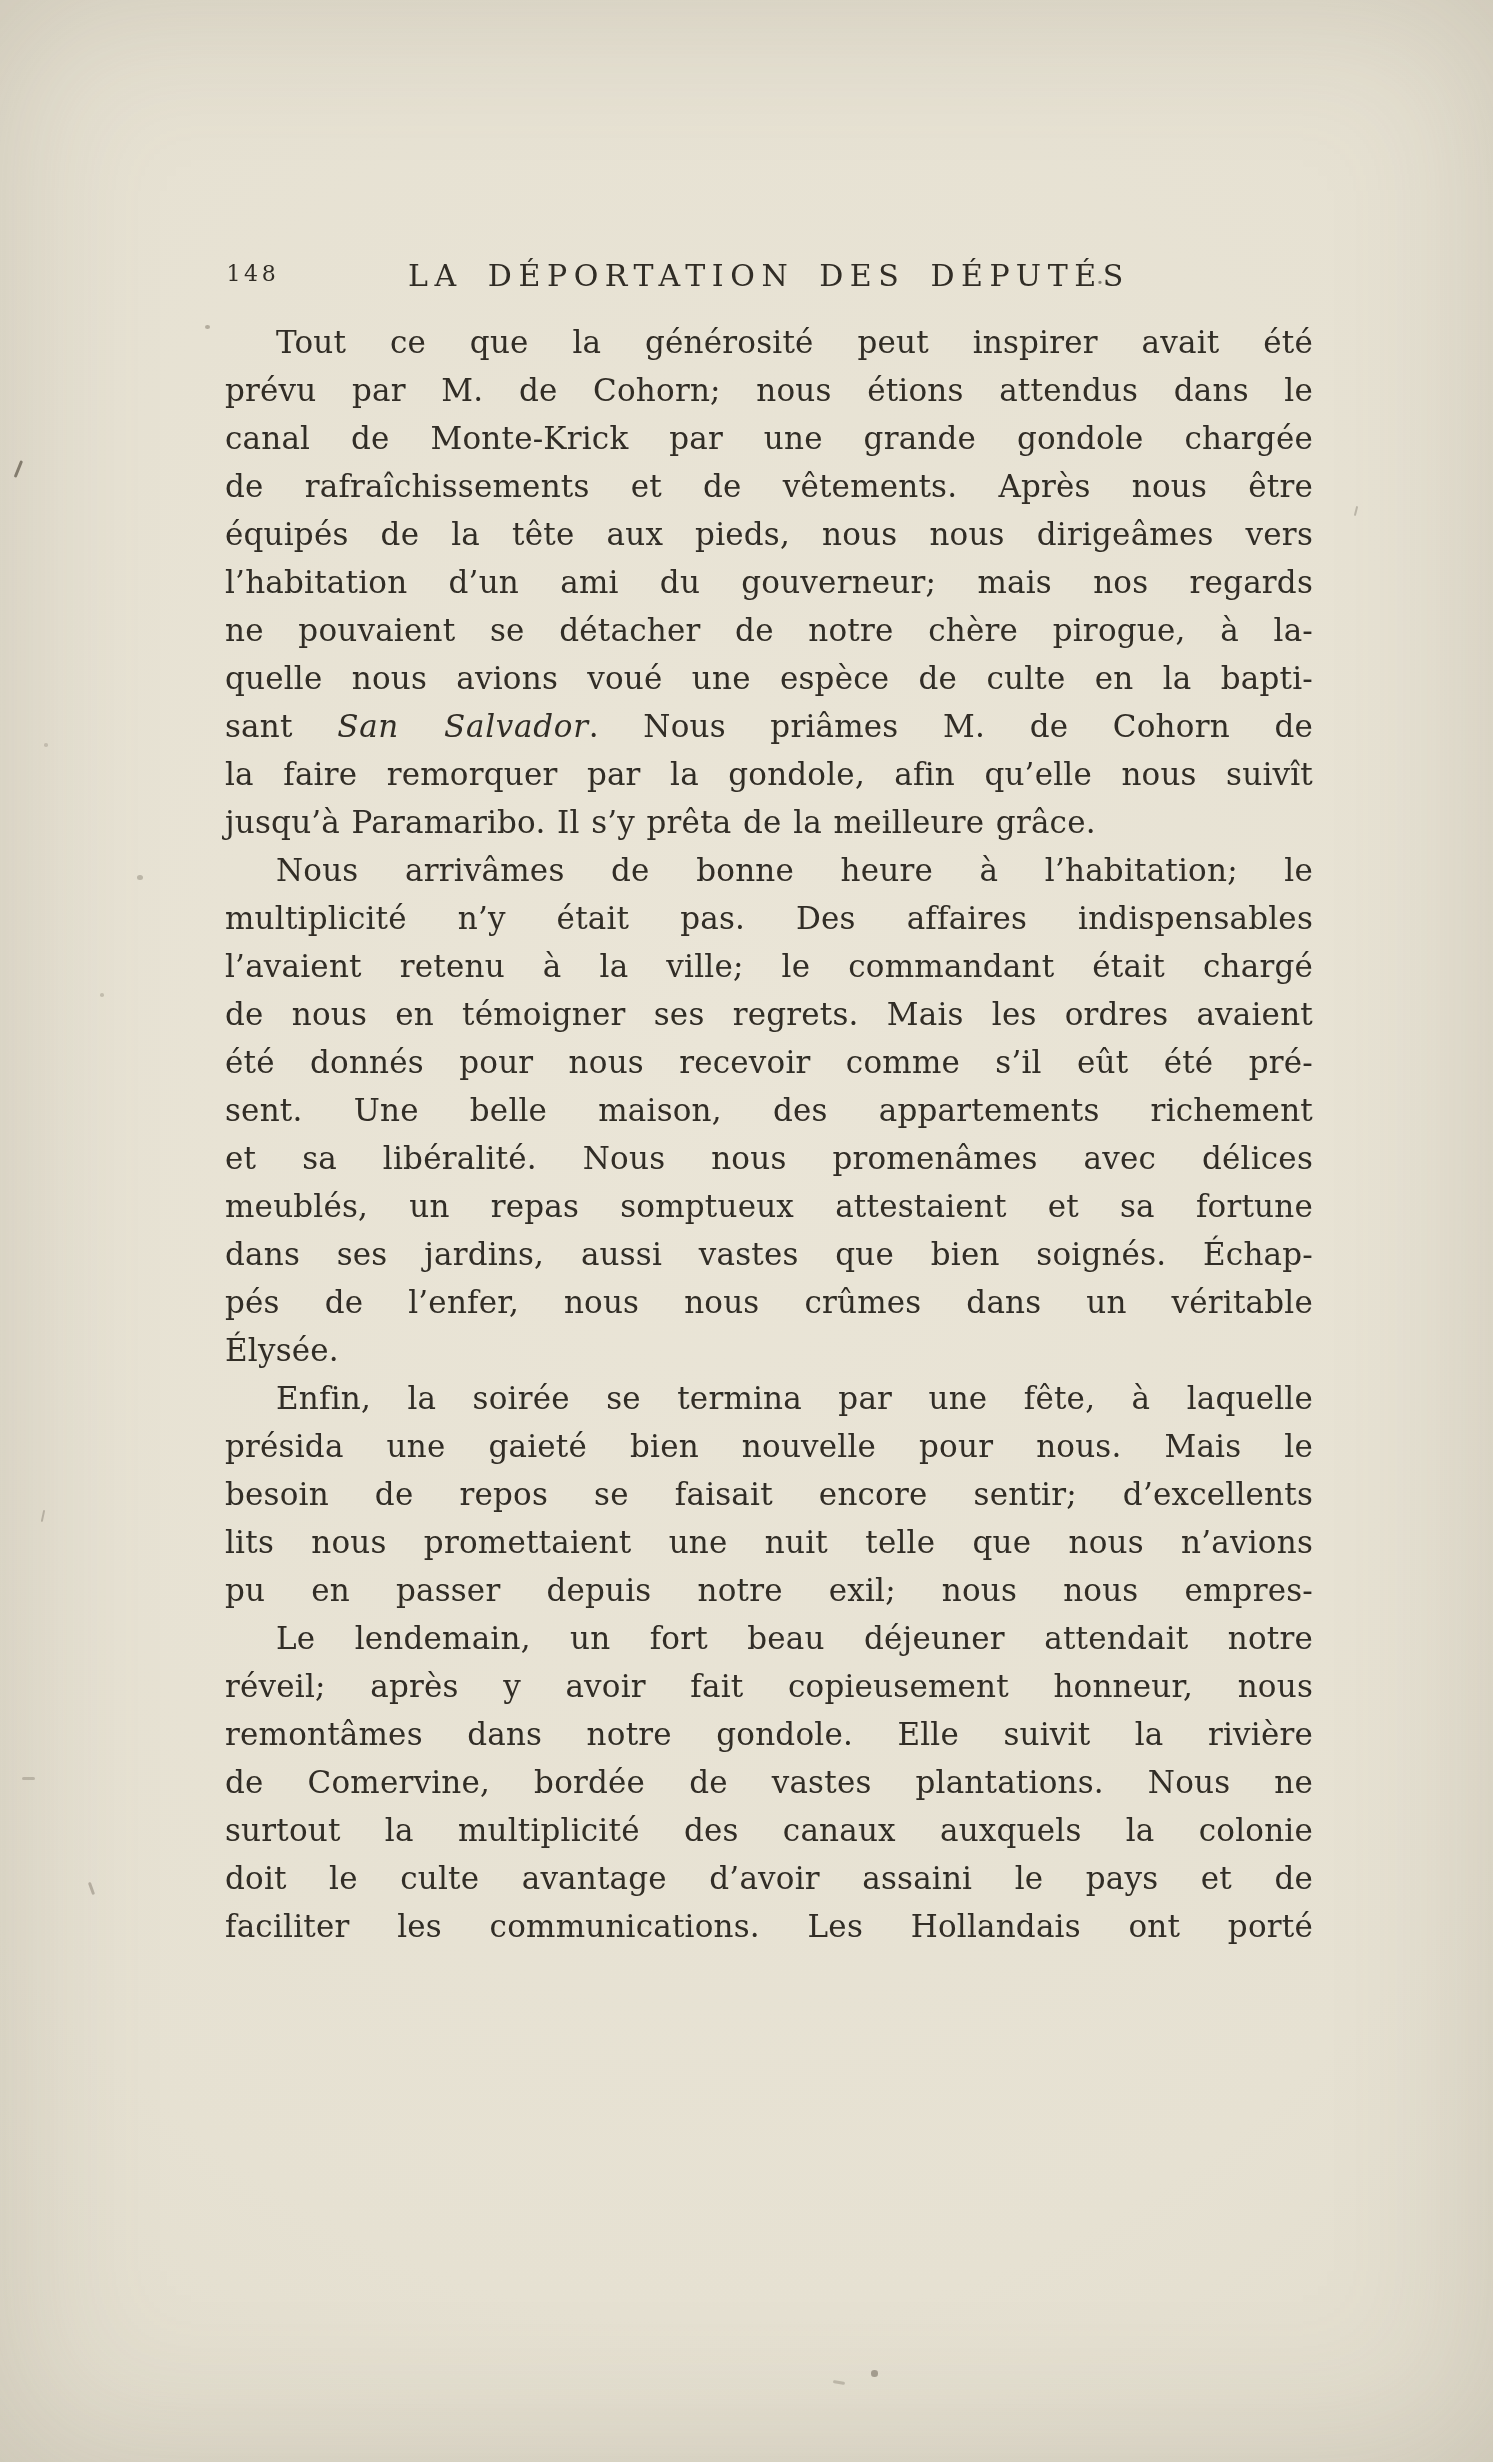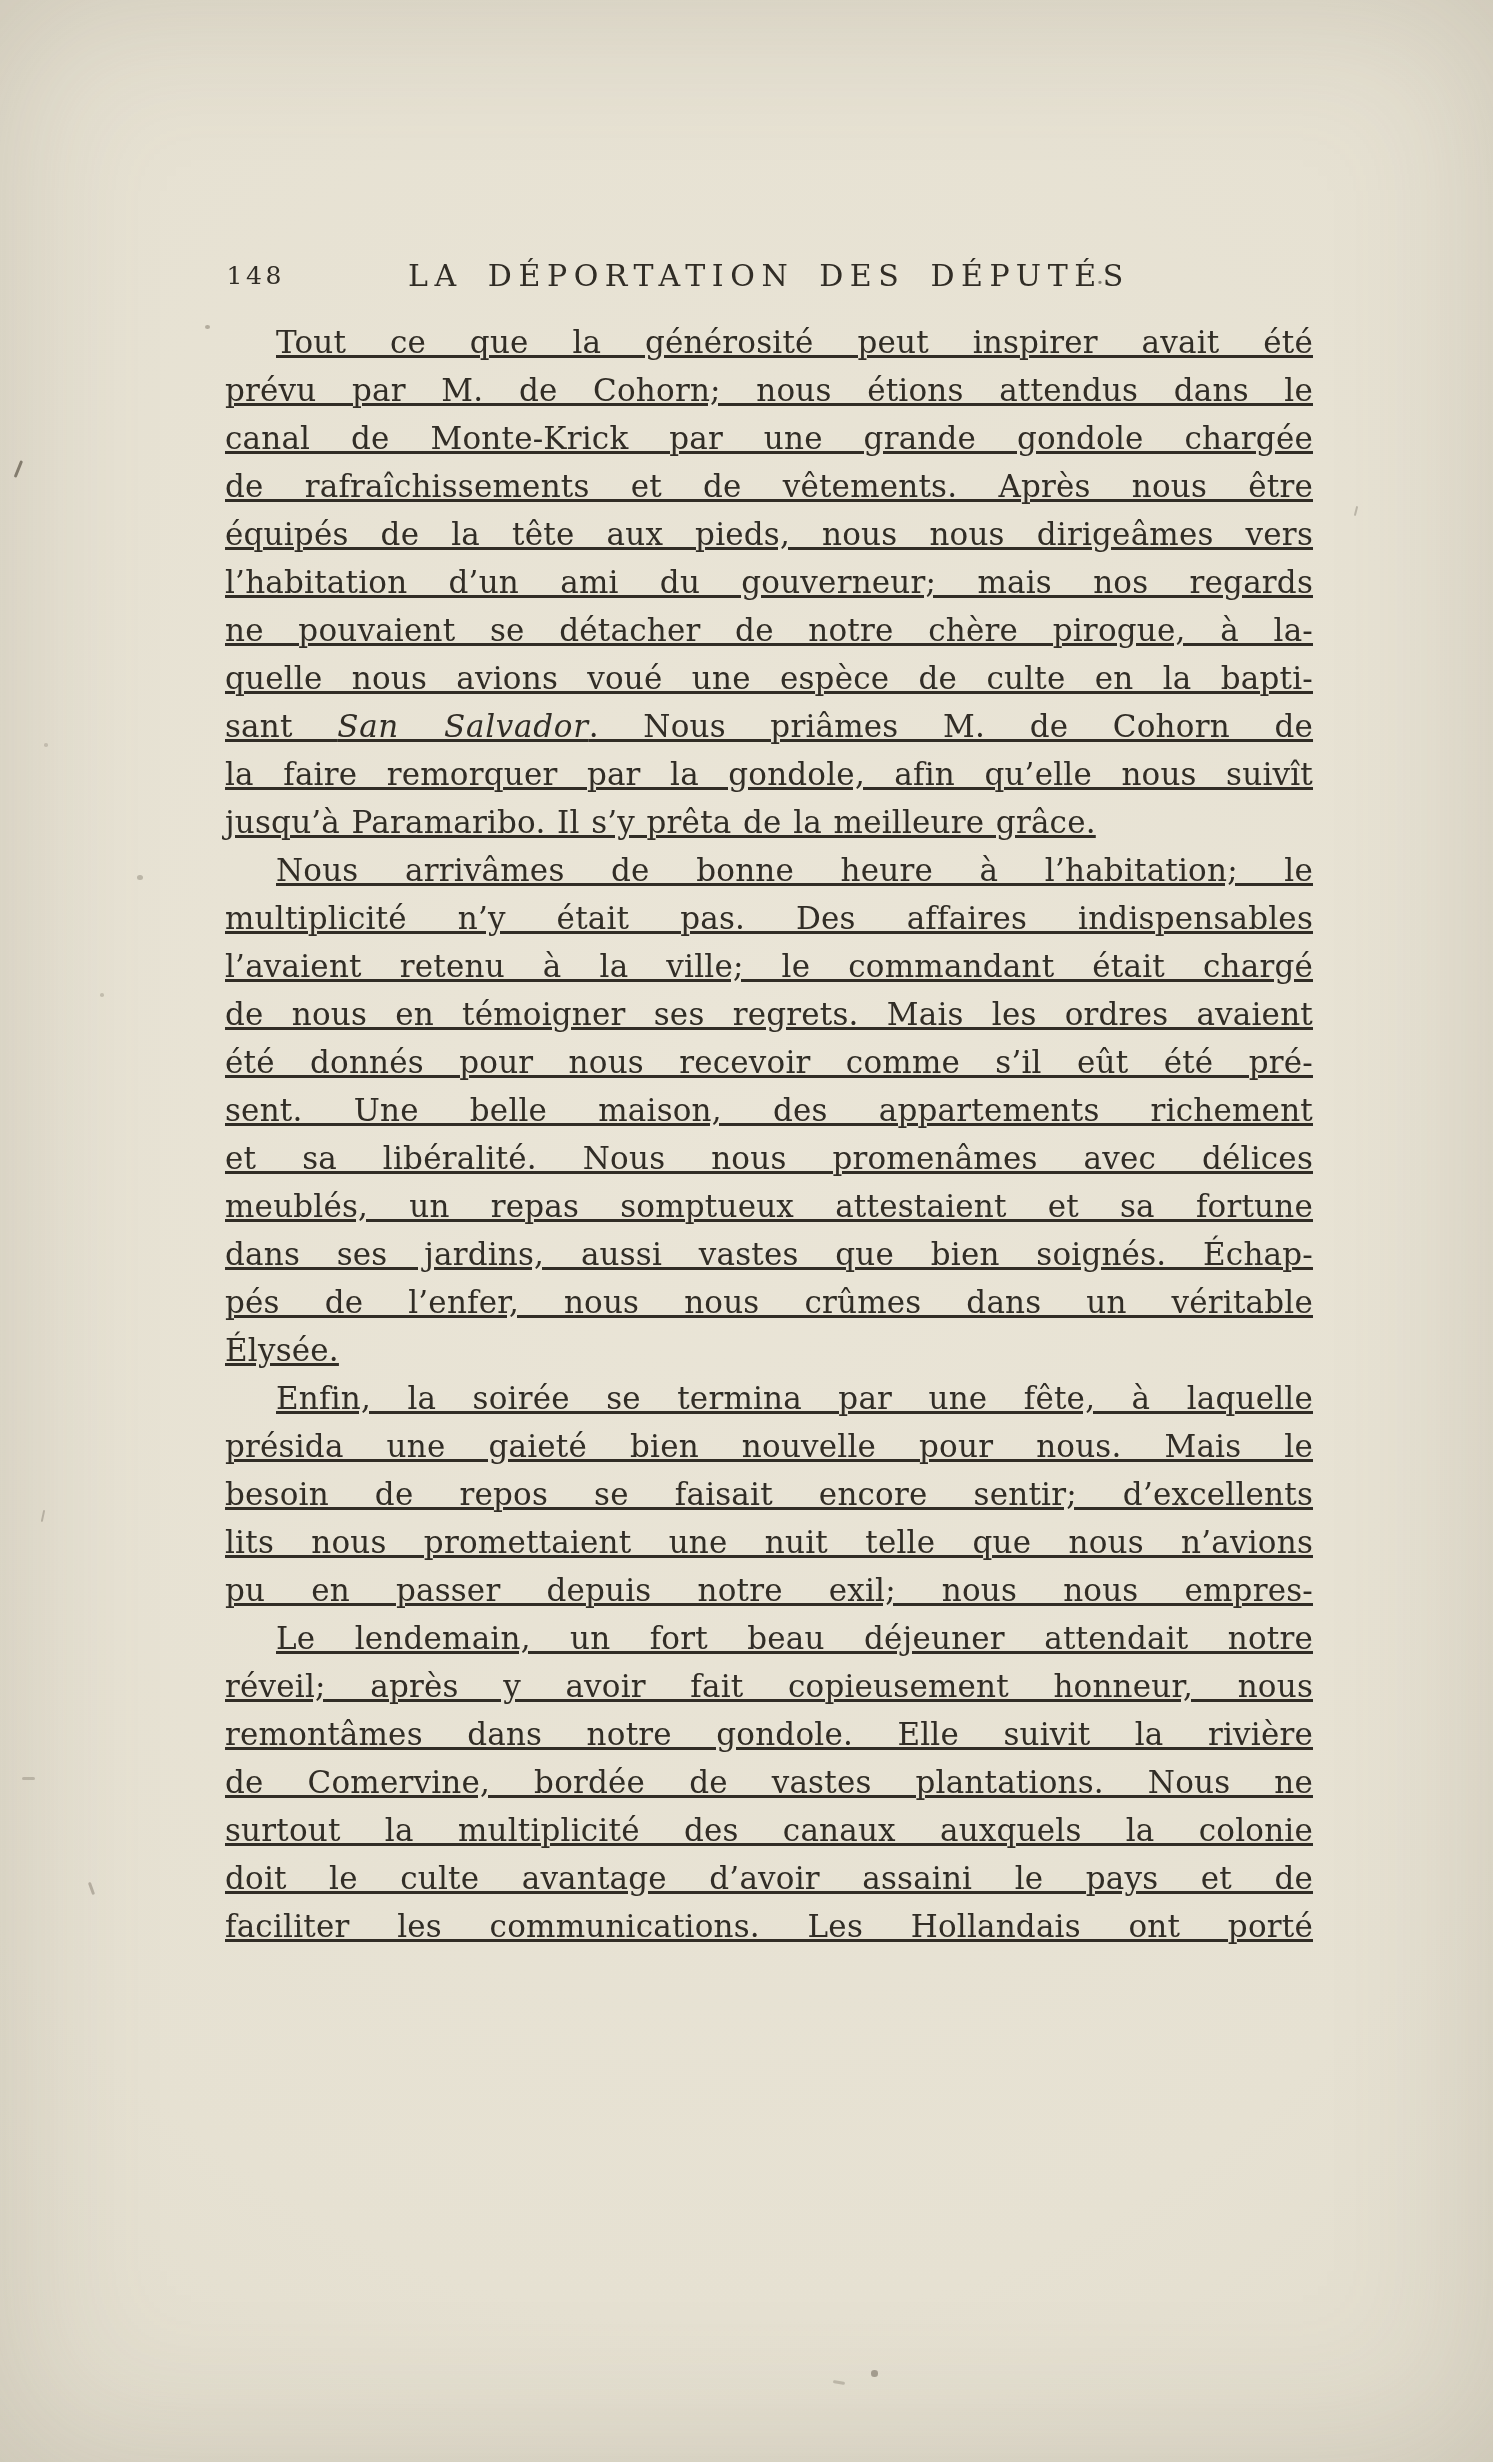--- a/index.html
+++ b/index.html
@@ -17,21 +17,21 @@
     box-shadow: inset 0 0 160px rgba(115, 106, 86, 0.22);
     color: var(--ink, #312d26);
   }
   
   .header {
     position: absolute;
     left: 225px; top: 255px; width: 1088px; height: 51px;
   }
   .page-number {
     position: absolute; left: 1.5px; top: 5.8px;
-    font-size: 25px; letter-spacing: 3.6px;
+    font-size: 22px; letter-spacing: 3.6px;
   }
   .running-title {
     position: absolute; left: 0; right: 0; top: 2.9px;
     text-align: center;
     font-size: 30px;
     letter-spacing: 6.6px;
     word-spacing: 8.8px;
   }
   .header-dot {
     position: absolute; left: 871px; top: 13px;
@@ -43,21 +43,20 @@
     left: 225px; top: 318px; width: 1088px;
     font-size: 31px;
     line-height: 48px;
     letter-spacing: 0.2px;
     word-spacing: 1.5px;
     text-rendering: optimizeLegibility;
   }
   .line {
     text-align: justify;
     text-align-last: justify;
-    text-decoration: underline;
     -moz-text-align-last: justify;
   }
   .line.first { text-indent: 51px; }
   .line.last  { text-align-last: left; -moz-text-align-last: left; }
   .italic { font-style: italic; letter-spacing: 0.7px; }
   
   .speck {
     position: absolute;
     background: rgba(72, 64, 50, 0.55);
     border-radius: 50%;

